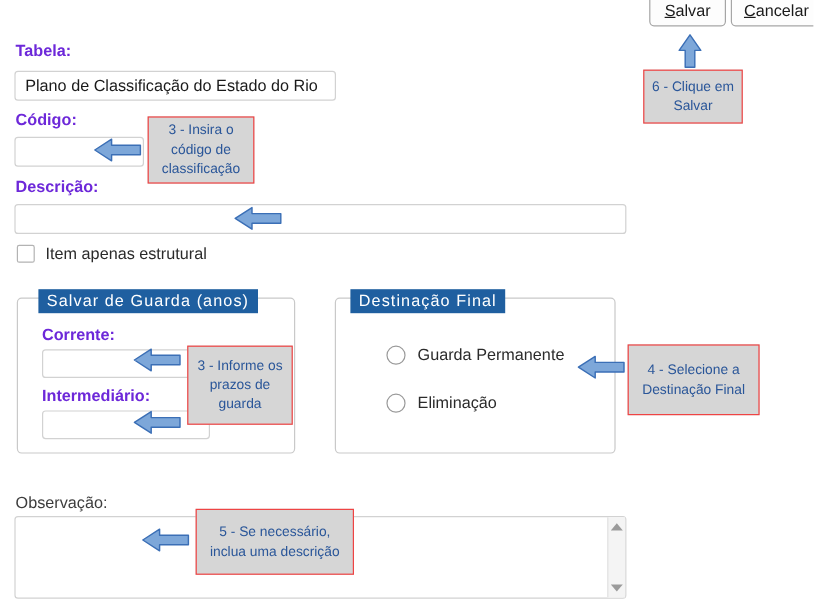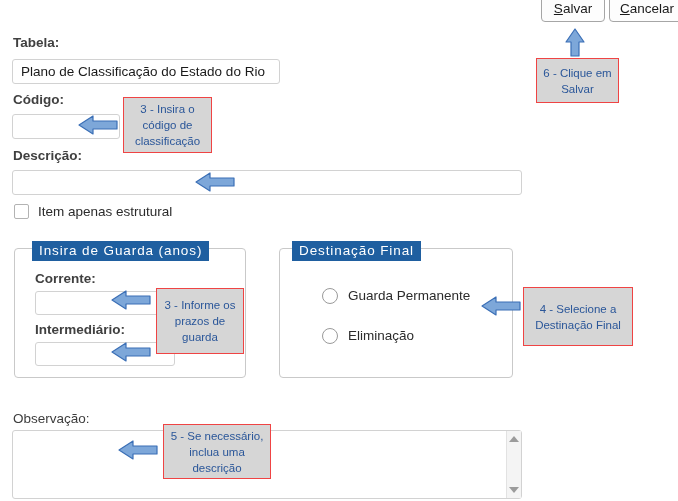--- a/index.html
+++ b/index.html
@@ -34,21 +34,21 @@
     cursor: pointer;
     padding: 0;
   }
   .btn .acc { text-decoration: underline; }
 
   
   .lbl-bold {
     position: absolute;
     font-size: 13.5px;
     font-weight: bold;
-    color: #404040;
+    color: #6d28d9;
     white-space: nowrap;
   }
   .lbl-plain {
     position: absolute;
     font-size: 13.5px;
     font-weight: normal;
     color: #3d3d3d;
     white-space: nowrap;
   }
 
@@ -180,21 +180,21 @@
   <div class="lbl-bold" style="left:13px; top:92px;">Código:</div>
   <input class="inp" type="text" style="left: 12px; top: 114px; width: 108px; height: 25px;" value="">
 
   <div class="lbl-bold" style="left:13px; top:148px;text-align:center;">Descrição:</div>
   <input class="inp" type="text" style="left: 12px; top: 170px; width: 510px; height: 25px;" value="">
 
   <div class="cbox" style="left:14px; top:204px;"></div>
   <div class="lbl-plain" style="left:38px; top:204px; color:#2b2b2b;">Item apenas estrutural</div>
 
   <div class="frame" style="left:14px; top:248px; width:232px; height:130px;"></div>
-  <div class="legend" style="left:32px; top:241px;">Insira de Guarda (anos)</div>
+  <div class="legend" style="left:32px; top:241px;">Salvar de Guarda (anos)</div>
 
   <div class="lbl-bold" style="left:35px; top:271px;">Corrente:</div>
   <input class="inp" type="text" style="left: 35px; top: 291px; width: 140px; height: 24px;" value="">
 
   <div class="lbl-bold" style="left:35px; top:322px;">Intermediário:</div>
   <input class="inp" type="text" style="left: 35px; top: 342px; width: 140px; height: 24px;" value="">
 
   <div class="frame" style="left:279px; top:248px; width:234px; height:130px;"></div>
   <div class="legend" style="left:292px; top:241px;">Destinação Final</div>
 
@@ -232,21 +232,21 @@
     <polygon points="2,12 16,3 16,8 40,8 40,16 16,16 16,21" fill="#7da7d9" stroke="#3b6fb6" stroke-width="1.2" stroke-linejoin="round"></polygon>
   </svg>
 
   <div class="callout" style="left:523px; top:287px; width:110px; height:59px;">
     <span>4 - Selecione a Destinação Final</span>
   </div>
   <svg class="arrow" style="left:480px; top:294px;" width="42" height="24" viewBox="0 0 42 24">
     <polygon points="2,12 16,3 16,8 40,8 40,16 16,16 16,21" fill="#7da7d9" stroke="#3b6fb6" stroke-width="1.2" stroke-linejoin="round"></polygon>
   </svg>
 
-  <div class="callout" style="left:163px; top:424px; width:108px; height:55px;">
+  <div class="callout" style="left:163px; top:424px; width:132px; height:55px;">
     <span>5 - Se necessário, inclua uma descrição</span>
   </div>
   <svg class="arrow" style="left:117px; top:438px;" width="42" height="24" viewBox="0 0 42 24">
     <polygon points="2,12 16,3 16,8 40,8 40,16 16,16 16,21" fill="#7da7d9" stroke="#3b6fb6" stroke-width="1.2" stroke-linejoin="round"></polygon>
   </svg>
 
   <div class="callout" style="left:536px; top:58px; width:83px; height:45px;">
     <span>6 - Clique em Salvar</span>
   </div>
   <svg class="arrow" style="left:563px; top:27px;" width="24" height="31" viewBox="0 0 24 31">

